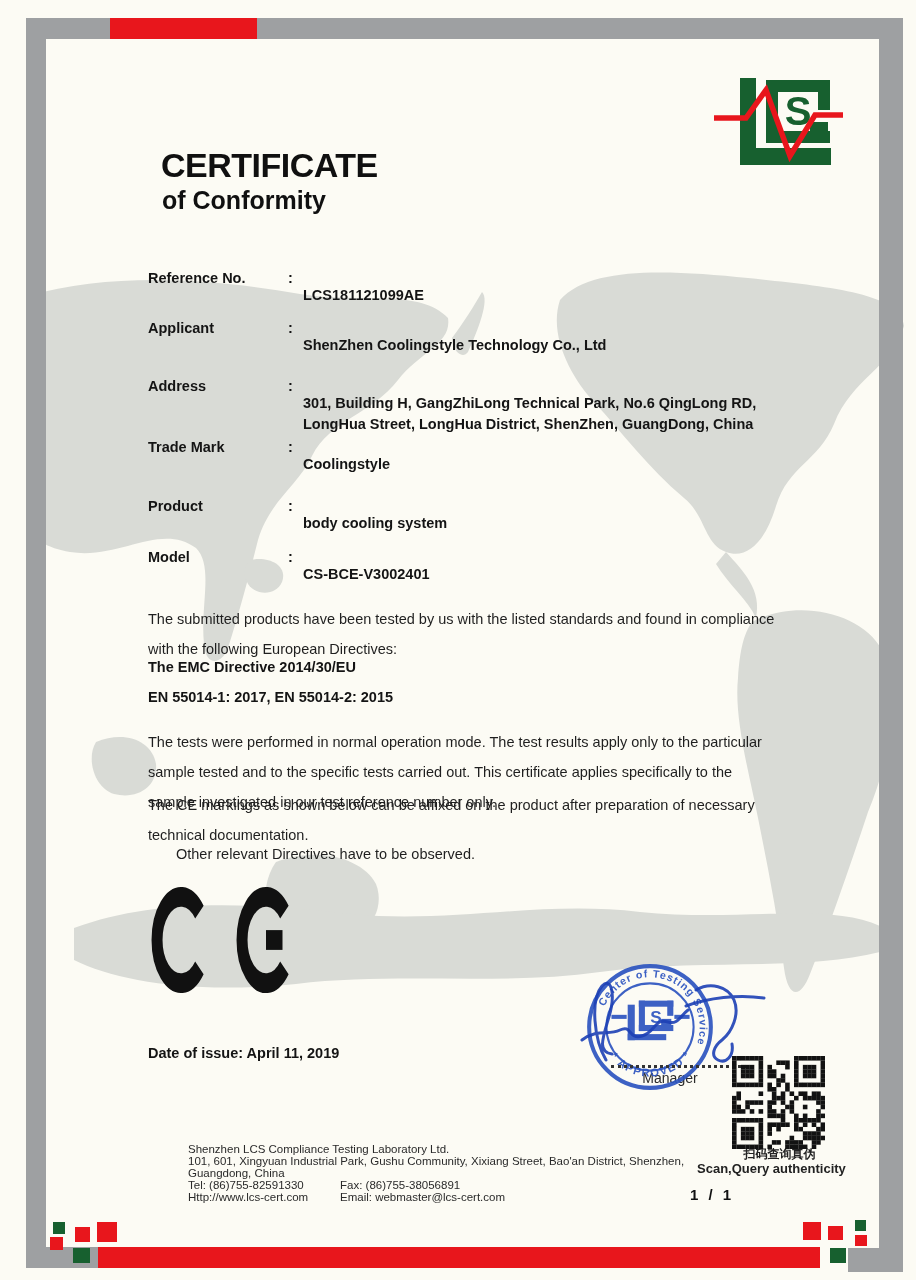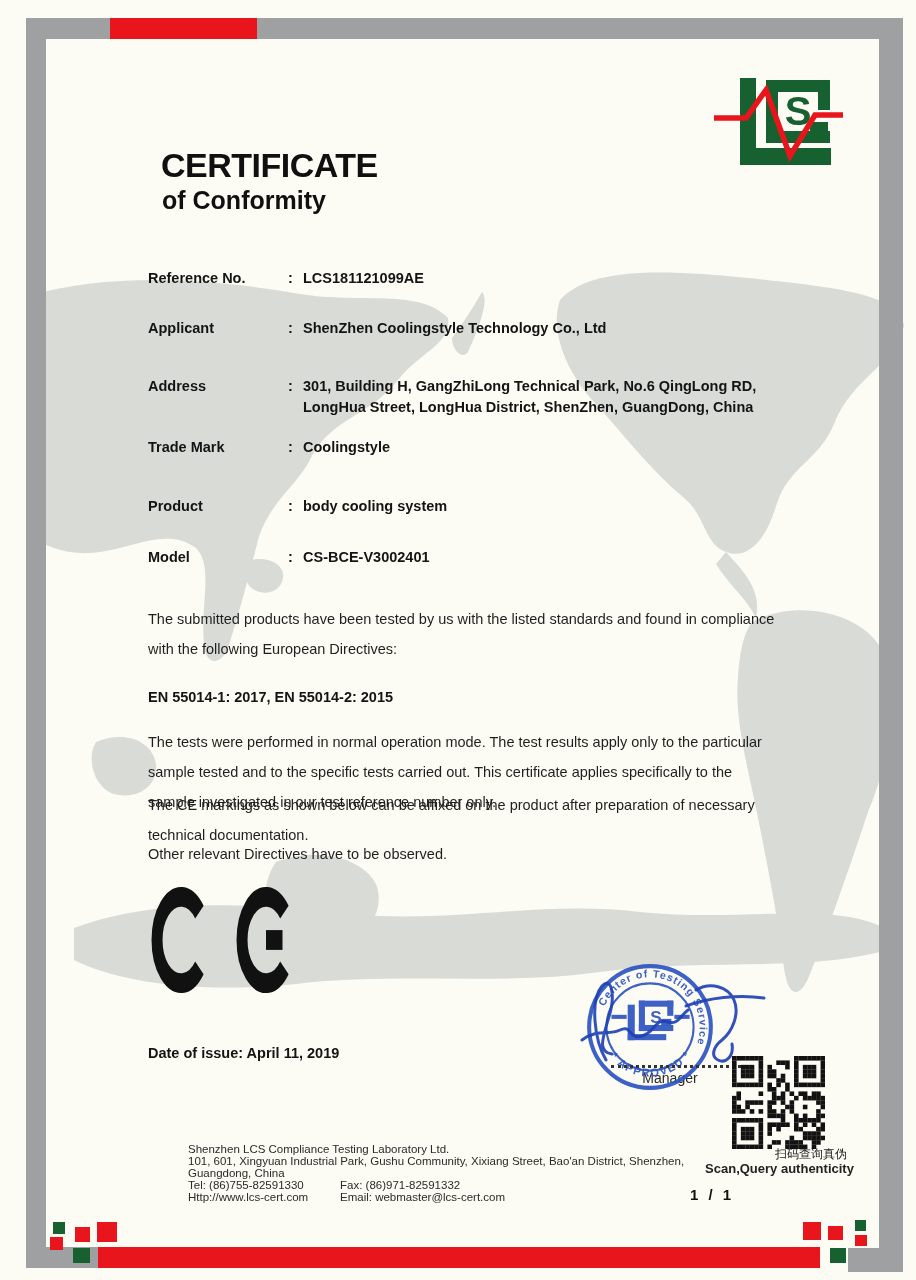--- a/index.html
+++ b/index.html
@@ -19,33 +19,33 @@
   .sq{position:absolute;z-index:3;}
   .sq.red{background:var(--red);} .sq.green{background:var(--green);}
   
   .map{position:absolute;left:0;top:0;z-index:1;pointer-events:none;}
   
   .title{position:absolute;left:161px;top:146px;font-size:34px;font-weight:bold;letter-spacing:-0.5px;color:#101010;z-index:4;}
   .subtitle{position:absolute;left:162px;top:186px;font-size:25px;font-weight:bold;color:#101010;z-index:4;}
   .frow{position:absolute;left:148px;width:660px;z-index:4;font-size:14.5px;font-weight:bold;color:#141414;line-height:21px;}
   .frow .lab{position:absolute;left:0;top:0;}
   .frow .col{position:absolute;left:140px;top:0;}
-  .frow .val{position:absolute;left:155px;top:0;width:475px;}
+  .frow .val{position:absolute;left:155px;top:17px;width:475px;}
   .para{position:absolute;left:148px;width:632px;z-index:4;font-size:14.5px;line-height:30px;color:#1f1f1f;}
   .para.b{font-weight:bold;color:#141414;}
   .date{position:absolute;left:148px;top:1045px;font-size:14.5px;font-weight:bold;color:#141414;z-index:4;text-align:center;}
   
   .seal{position:absolute;left:579px;top:956px;z-index:5;}
   .sig{position:absolute;left:568px;top:948px;z-index:6;}
   .dots{position:absolute;left:611px;top:1056px;width:136px;height:12px;border-bottom:3px dotted #333;z-index:5;}
   .manager{position:absolute;left:610px;top:1070px;width:120px;text-align:center;font-size:14px;color:#2a2a2a;z-index:4;}
   
   .qr{position:absolute;left:732px;top:1056px;z-index:6;}
-  .cap-cn{position:absolute;left:712px;top:1146px;width:135px;text-align:right;font-size:12px;font-weight:normal;color:#222;z-index:4;}
-  .cap-en{position:absolute;left:697px;top:1161px;width:165px;text-align:center;font-size:13px;font-weight:bold;color:#222;z-index:4;}
+  .cap-cn{position:absolute;left:712px;top:1146px;width:135px;text-align:center;font-size:12px;font-weight:bold;color:#222;z-index:4;}
+  .cap-en{position:absolute;left:697px;top:1161px;width:165px;text-align:left;font-size:13px;font-weight:bold;color:#222;z-index:4;}
   
   .foot{font-size:11.5px;color:#2a2a2a;line-height:12px;z-index:4;position:absolute;margin-left:28px;}
   .pageno{position:absolute;left:690px;top:1186px;font-size:15px;font-weight:bold;letter-spacing:3px;color:#111;z-index:4;}
   .ce{position:absolute;left:151px;top:886px;z-index:4;}
   .logo{position:absolute;left:710px;top:72px;z-index:4;}
 </style>
 </head>
 <body>
 
 <div class="page">
@@ -125,24 +125,25 @@
     <span class="col">:</span>
     <span class="val">body cooling system</span>
   </div>
   <div class="frow" style="top:547px;">
     <span class="lab">Model</span>
     <span class="col">:</span>
     <span class="val">CS-BCE-V3002401</span>
   </div>
 
   <div class="para" style="top:604px;">The submitted products have been tested by us with the listed standards and found in compliance with the following European Directives:</div>
+  <div class="para b" style="top:652px;">The EMC Directive 2014/30/EU</div>
   <div class="para b" style="top:682px;">EN 55014-1: 2017, EN 55014-2: 2015</div>
   <div class="para" style="top:727px;">The tests were performed in normal operation mode. The test results apply only to the particular sample tested and to the specific tests carried out. This certificate applies specifically to the sample investigated in our test reference number only.</div>
   <div class="para" style="top:790px;">The CE markings as shown below can be affixed on the product after preparation of necessary technical documentation.</div>
-  <div class="para" style="top:839px;">Other relevant Directives have to be observed.</div>
+  <div class="para" style="top:839px;margin-left:28px;">Other relevant Directives have to be observed.</div>
 
   <svg class="ce" width="143" height="108" viewBox="0 0 286 120" preserveAspectRatio="none">
     <g style="fill:none;stroke:#111;stroke-width:22">
       <path d="M96.8,29.1 A48,48 0 1 0 96.8,90.9"></path>
       <path d="M266.8,29.1 A48,48 0 1 0 266.8,90.9"></path>
       <path d="M230,60 H263"></path>
     </g>
   </svg>
 
   <div class="date">Date of issue: April 11, 2019</div>
@@ -412,18 +413,18 @@
       <rect x="70.85714285714286" y="88.57142857142858" width="4.578571428571429" height="4.578571428571429" fill="#121212"></rect>
       <rect x="79.71428571428572" y="88.57142857142858" width="4.578571428571429" height="4.578571428571429" fill="#121212"></rect>
     </svg>
   <div class="cap-cn">扫码查询真伪</div>
   <div class="cap-en">Scan,Query authenticity</div>
 
   <div class="foot" style="left:160px;top:1143px;">Shenzhen LCS Compliance Testing Laboratory Ltd.</div>
   <div class="foot" style="left:160px;top:1155px;">101, 601, Xingyuan Industrial Park, Gushu Community, Xixiang Street, Bao'an District, Shenzhen,</div>
   <div class="foot" style="left:160px;top:1167px;">Guangdong, China</div>
   <div class="foot" style="left:160px;top:1179px;">Tel: (86)755-82591330</div>
-  <div class="foot" style="left:312px;top:1179px;">Fax: (86)971-82591332</div>
+  <div class="foot" style="left:312px;top:1179px;">Fax: (86)755-38056891</div>
   <div class="foot" style="left:160px;top:1191px;">Http://www.lcs-cert.com</div>
   <div class="foot" style="left:312px;top:1191px;">Email: webmaster@lcs-cert.com</div>
   <div class="pageno">1 / 1</div>
 
 </div>
 
 </body></html>

